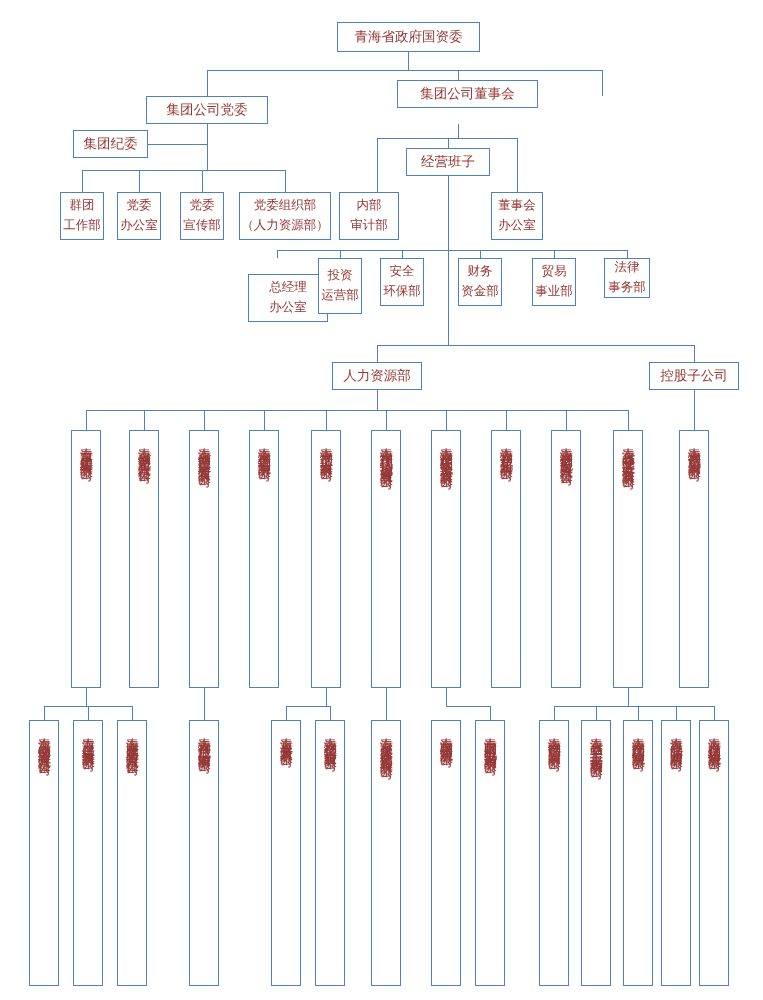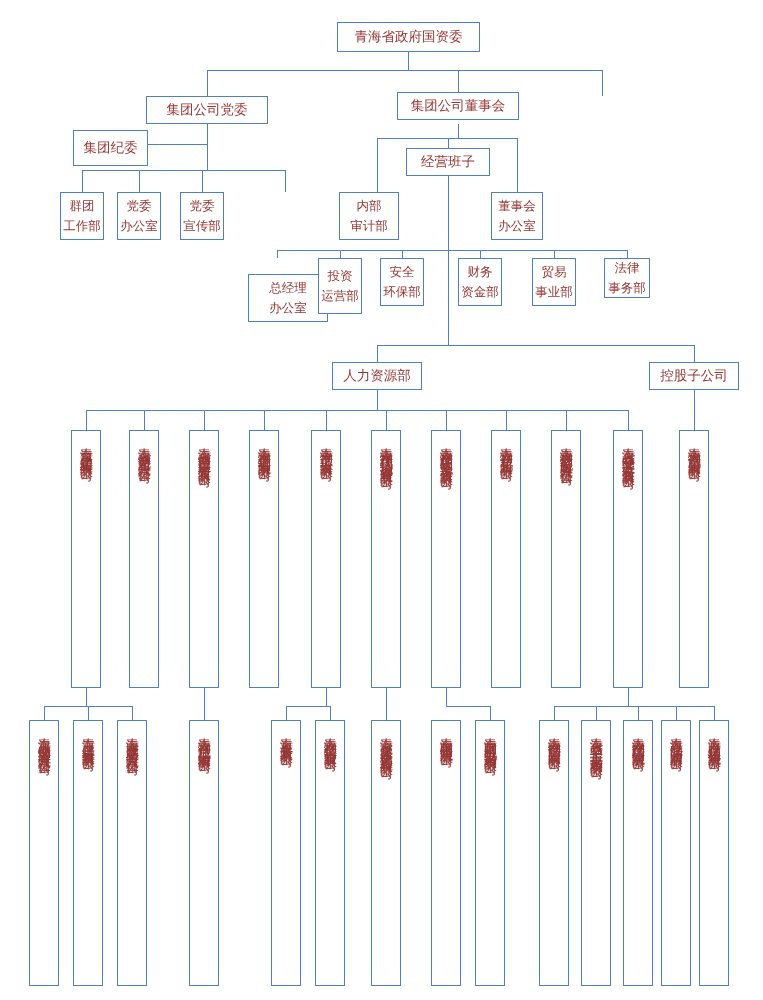--- a/index.html
+++ b/index.html
@@ -25,21 +25,21 @@
     background:var(--bg);
     color:var(--text);
     white-space:pre-line;
   }
   .cbox{ 
     display:flex;align-items:center;justify-content:center;
     font-size:13.5px;text-align:center;
   }
   .hbox{ 
     display:flex;align-items:center;justify-content:center;
-    font-size:12.5px;line-height:1.6;text-align:center;
+    font-size:12.5px;line-height:1.6;text-align:center;font-family:Liberation Mono, monospace;
   }
   .vbox{ 
     writing-mode:vertical-lr;
     text-orientation:upright;
     font-size:13px;
     letter-spacing:2px;
     line-height:28px;      
     padding-top:6px;
     text-align:left;
   }
@@ -64,31 +64,33 @@
       M326 688 V706 M286 706 H330 M286 706 V720 M330 706 V720
       M386 688 V720
       M446 688 V706 M446 706 H490 M490 706 V720
       M628 688 V706 M554 706 H714 M554 706 V720 M596 706 V720 M638 706 V720 M676 706 V720 M714 706 V720
     "></path>
   </svg>
 
   <div class="box cbox" style="left:146px;top:96px;width:122px;height:28px">集团公司党委</div>
 
   <div class="box cbox" style="left:337px;top:22px;width:143px;height:30px">青海省政府国资委</div>
-  <div class="box cbox" style="left:397px;top:92px;width:122px;height:28px">集团公司董事会</div>
+  <div class="box cbox" style="left:397px;top:80px;width:141px;height:28px">集团公司董事会</div>
 
-  <div class="box cbox" style="left:73px;top:130px;width:75px;height:36px">集团纪委</div>
+  <div class="box cbox" style="left:73px;top:130px;width:75px;height:28px">集团纪委</div>
   <div class="box cbox" style="left:406px;top:148px;width:84px;height:28px">经营班子</div>
 
   <div class="box hbox" style="left:60px;top:192px;width:44px;height:48px">群团
 工作部</div>
   <div class="box hbox" style="left:117px;top:192px;width:44px;height:48px">党委
 办公室</div>
   <div class="box hbox" style="left:180px;top:192px;width:44px;height:48px">党委
 宣传部</div>
+  <div class="box hbox" style="left:239px;top:192px;width:92px;height:48px">党委组织部
+（人力资源部）</div>
 
   <div class="box hbox" style="left:339px;top:192px;width:60px;height:48px">内部
 审计部</div>
   <div class="box hbox" style="left:491px;top:192px;width:52px;height:48px">董事会
 办公室</div>
 
   <div class="box hbox" style="left:248px;top:274px;width:80px;height:48px">总经理
 办公室</div>
   <div class="box hbox" style="left:318px;top:258px;width:44px;height:56px">投资
 运营部</div>

